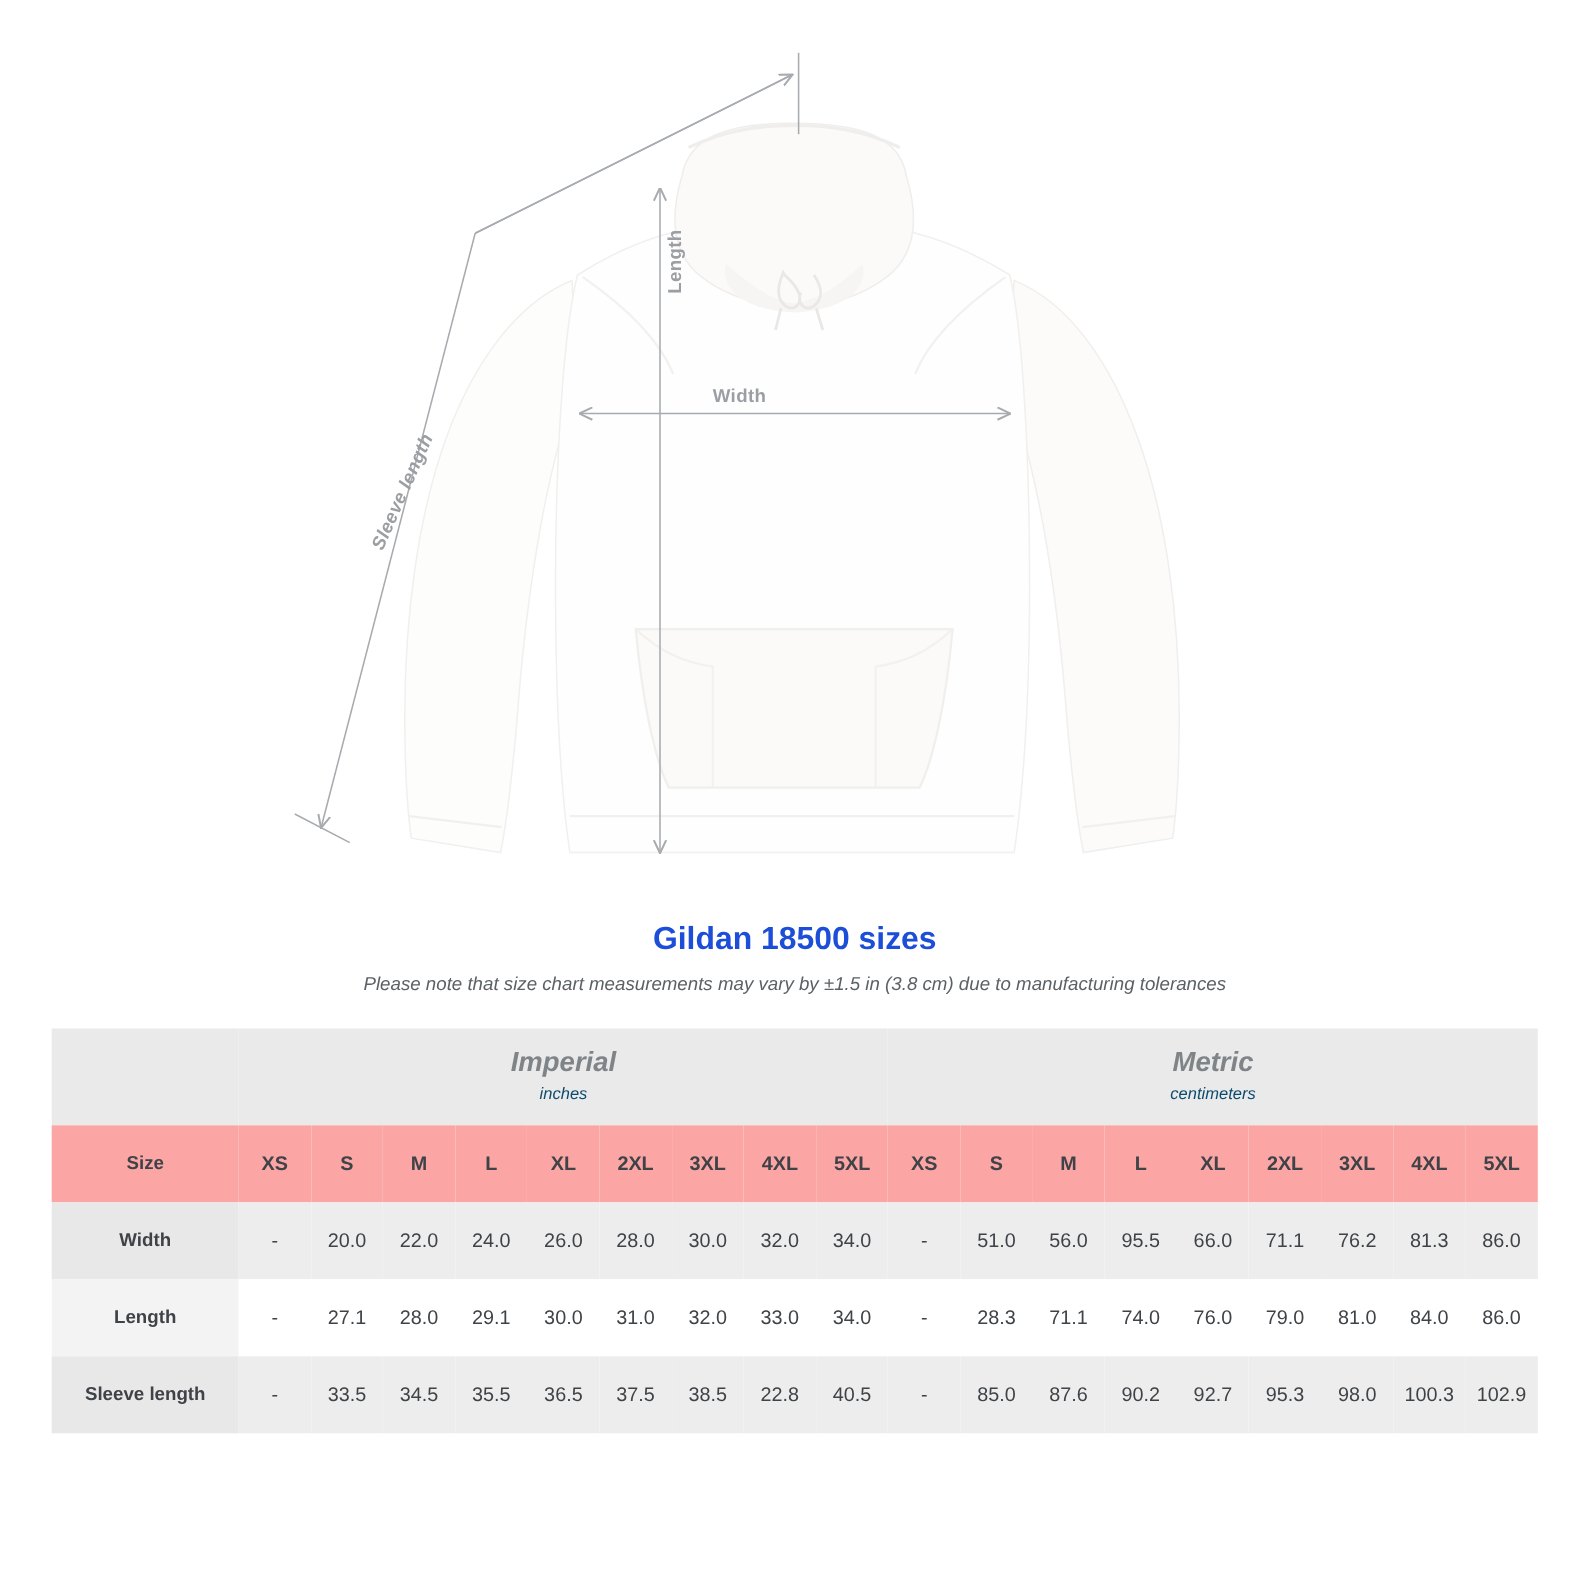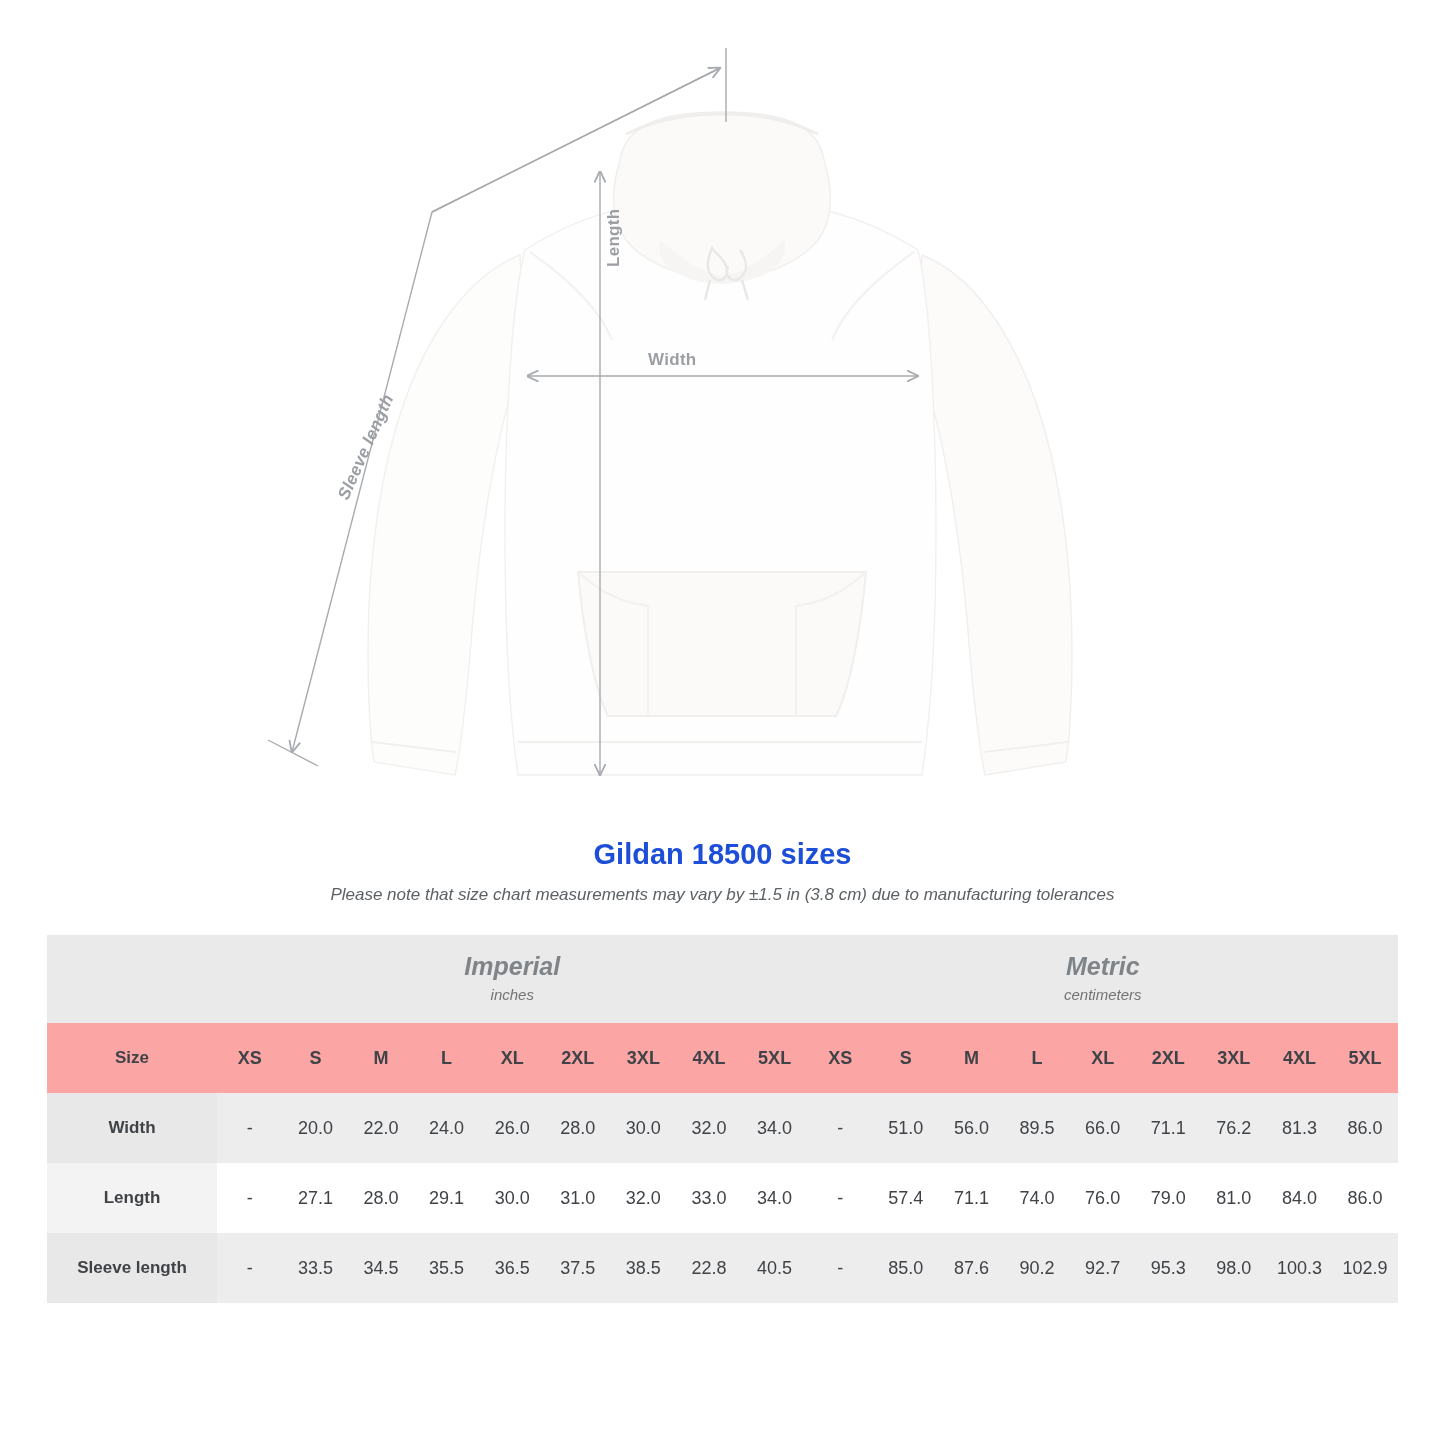--- a/index.html
+++ b/index.html
@@ -90,21 +90,21 @@
   .unit-head .unit-name {
     font-size: 25px;
     font-style: italic;
     font-weight: bold;
     color: #7f8489;
     line-height: 1.25;
   }
   .unit-head .unit-sub {
     font-size: 15px;
     font-style: italic;
-    color: #737373;
+    color: #0c4a6e;
     line-height: 1.6;
   }
   .hdr-row td, .hdr-row th { height: 70px; }
   .hdr-row .rowlabel {
     font-size: 17px;
     font-weight: bold;
     color: #3f4347;
     background: #fca5a5;
   }
   .hdr-row .sizecell {
@@ -279,41 +279,41 @@
           <td class="val">22.0</td>
           <td class="val">24.0</td>
           <td class="val">26.0</td>
           <td class="val">28.0</td>
           <td class="val">30.0</td>
           <td class="val">32.0</td>
           <td class="val">34.0</td>
           <td class="val">-</td>
           <td class="val">51.0</td>
           <td class="val">56.0</td>
-          <td class="val">89.5</td>
+          <td class="val">95.5</td>
           <td class="val">66.0</td>
           <td class="val">71.1</td>
           <td class="val">76.2</td>
           <td class="val">81.3</td>
           <td class="val">86.0</td>
         </tr>
 
         <tr class="data-row row-b">
           <td class="rowlabel">Length</td>
           <td class="val">-</td>
           <td class="val">27.1</td>
           <td class="val">28.0</td>
           <td class="val">29.1</td>
           <td class="val">30.0</td>
           <td class="val">31.0</td>
           <td class="val">32.0</td>
           <td class="val">33.0</td>
           <td class="val">34.0</td>
           <td class="val">-</td>
-          <td class="val">57.4</td>
+          <td class="val">28.3</td>
           <td class="val">71.1</td>
           <td class="val">74.0</td>
           <td class="val">76.0</td>
           <td class="val">79.0</td>
           <td class="val">81.0</td>
           <td class="val">84.0</td>
           <td class="val">86.0</td>
         </tr>
 
         <tr class="data-row row-a">

